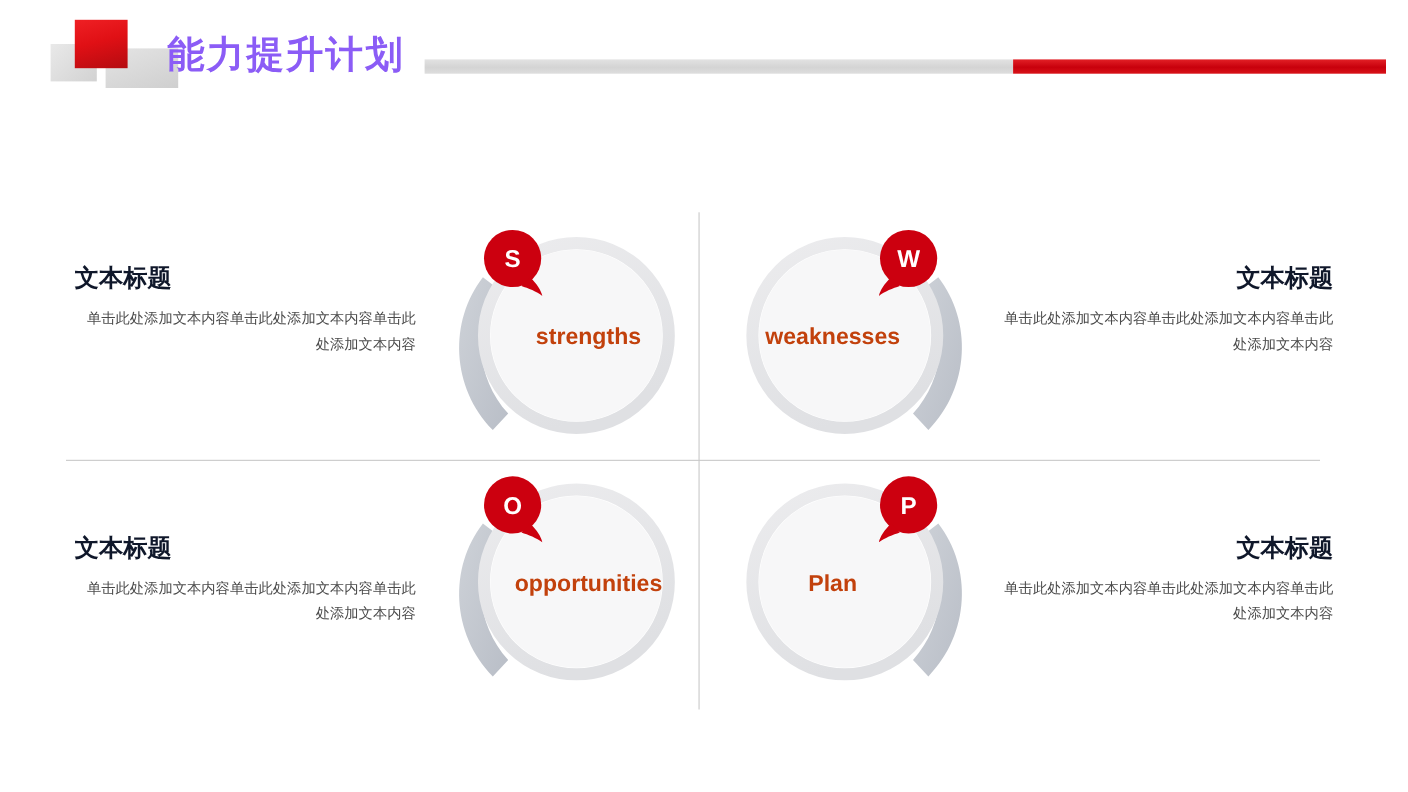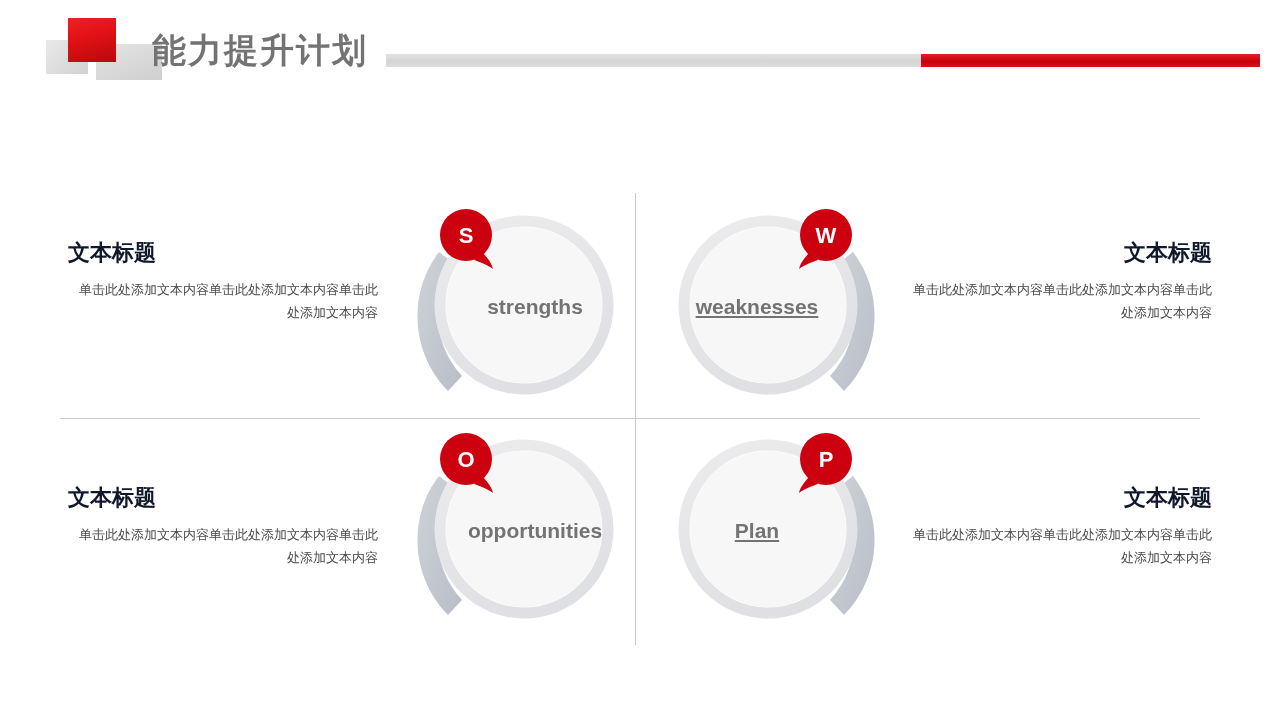--- a/index.html
+++ b/index.html
@@ -58,21 +58,21 @@
   }
 
   .header-title {
     position: absolute;
     left: 152px;
     top: 28px;
     font-size: 34px;
     font-weight: bold;
     letter-spacing: 2px;
     line-height: 44px;
-    color: #737373;
+    color: #8b5cf6;
     white-space: nowrap;
   }
 
   .header-bar {
     position: absolute;
     left: 386px;
     top: 54px;
     width: 874px;
     height: 13px;
   }
@@ -127,25 +127,25 @@
     position: absolute;
     left: 0;
     top: 0;
     width: 240px;
     height: 230px;
     display: flex;
     align-items: center;
     justify-content: center;
     font-size: 21px;
     font-weight: bold;
-    color: #737373;
+    color: #c2410c;
     pointer-events: none;
   }
   .circle-unit.ltr .circle-label { padding-left: 22px; box-sizing: border-box; }
-  .circle-unit.rtl .circle-label { padding-right: 22px; box-sizing: border-box; text-decoration: underline; }
+  .circle-unit.rtl .circle-label { padding-right: 22px; box-sizing: border-box; }
 
   .badge-letter {
     font-size: 22px;
     font-weight: bold;
     fill: #ffffff;
   }
 
   #unit-s { left: 404px; top: 192px; }
   #unit-w { left: 648px; top: 192px; }
   #unit-o { left: 404px; top: 416px; }

